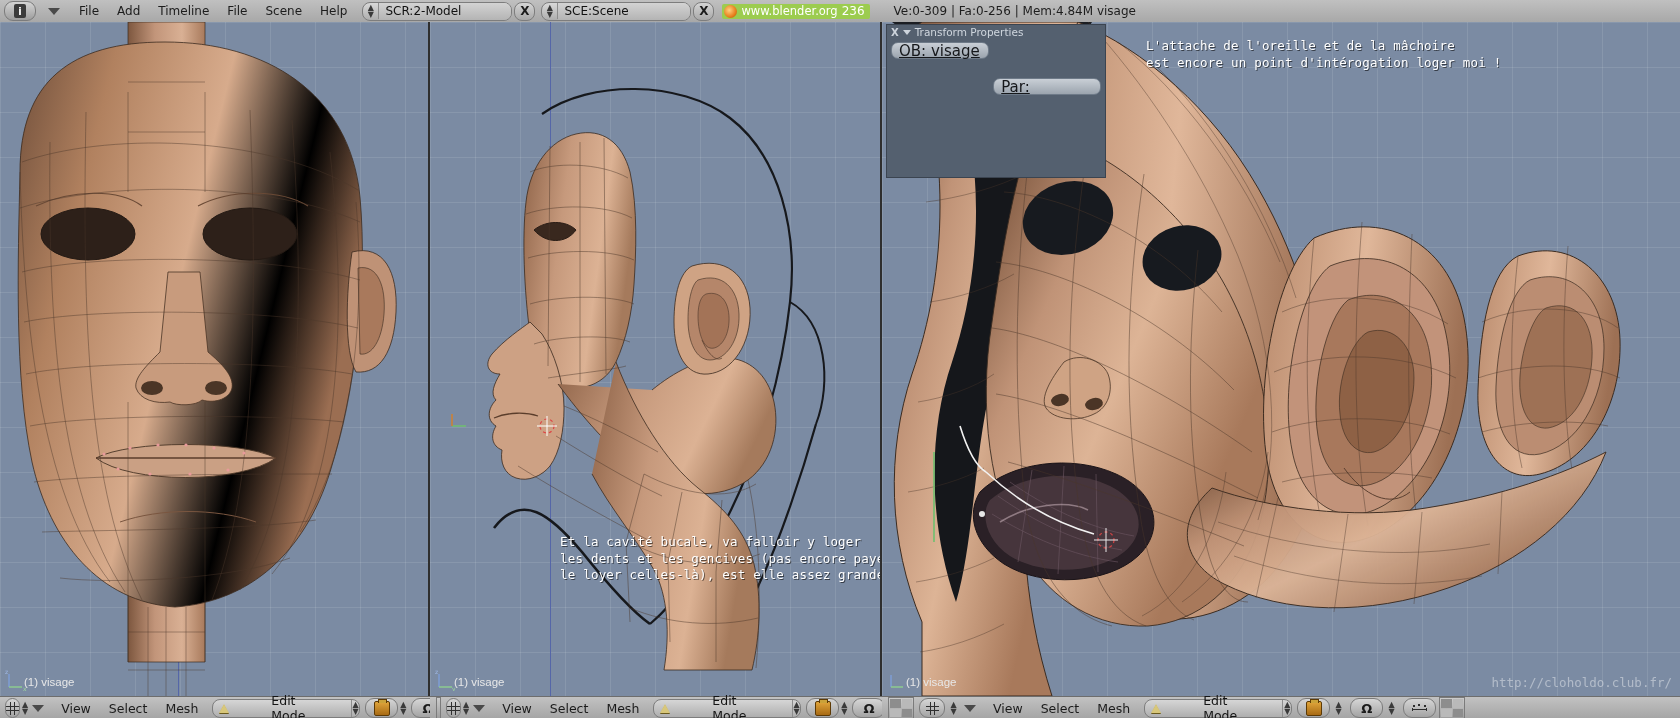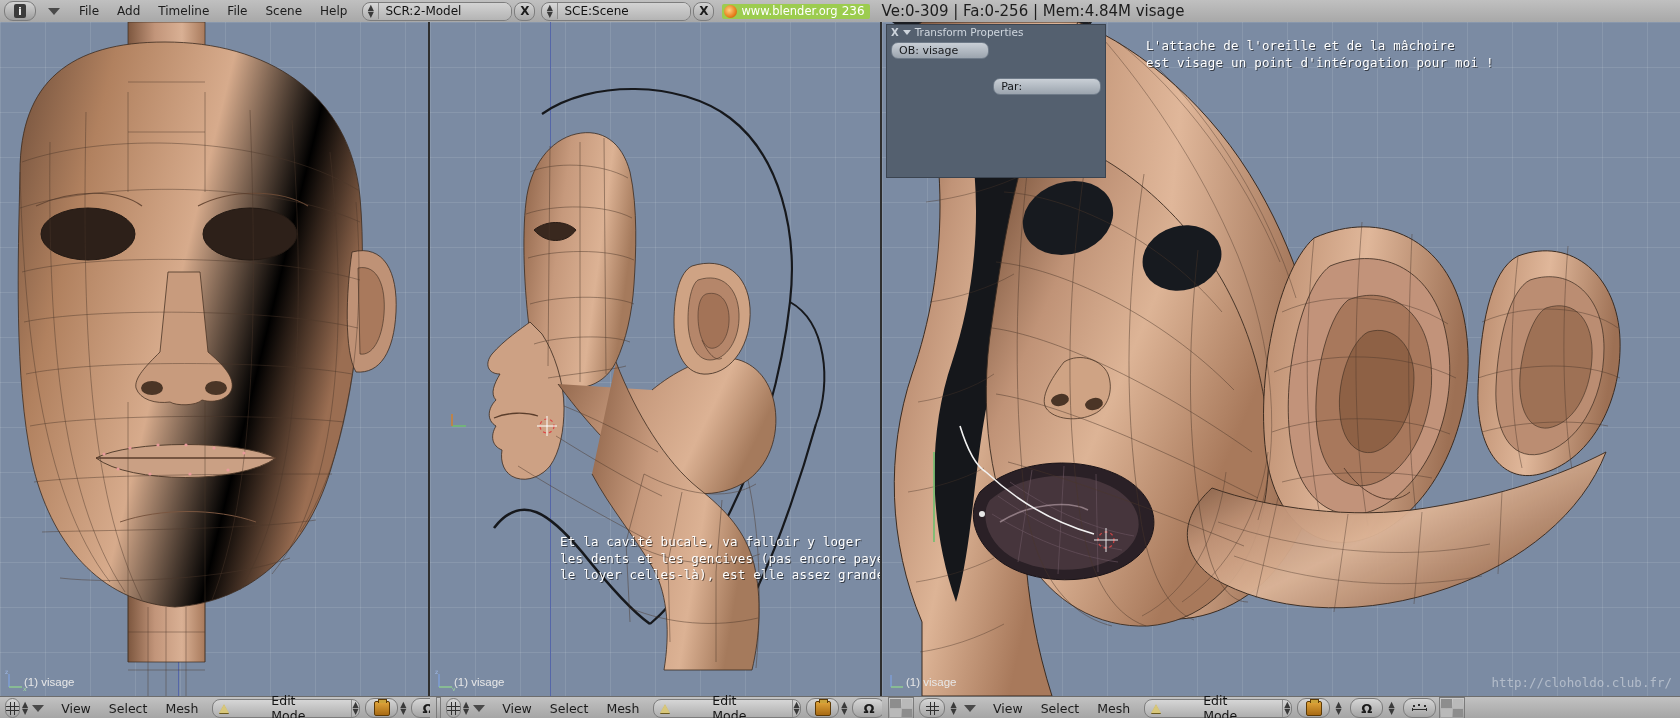--- a/index.html
+++ b/index.html
@@ -25,21 +25,21 @@
     background:linear-gradient(#d3d3d3,#b4b4b4);height:17px;line-height:17px;}
   .xbtn{width:19px;height:17px;margin-left:2px;border:1px solid #7d7d7d;border-radius:8px;
     background:linear-gradient(#d4d4d4,#a8a8a8);display:flex;align-items:center;justify-content:center;
     font-weight:bold;font-size:12px;color:#1b1b1b;}
   .blendlink{margin-left:8px;height:15px;display:flex;align-items:center;
     background:#9ccc4f;padding:0 5px 0 2px;border-radius:2px;}
   .blendlink .bicon{width:13px;height:13px;border-radius:50%;
     background:radial-gradient(circle at 40% 40%,#ffd27f 0%,#e87e1b 60%,#a54e06 100%);margin-right:4px;}
   .blendlink .btxt{font-size:11.5px;color:#fff;}
   .blendlink .bver{font-size:12px;color:#fff;margin-left:4px;}
-  .stats{margin-left:12px;font-size:15px;color:#1d1d1d;text-align:center;}
+  .stats{margin-left:24px;font-size:12px;color:#1d1d1d;text-align:center;}
 
   
   .viewports{position:absolute;left:0;top:22px;width:1680px;height:696px;}
   .vp{position:absolute;top:0;overflow:hidden;background:#7b8ba3;}
   #vp1{left:0;width:428px;height:674px;}
   #vp2{left:430px;width:450px;height:674px;}
   #vp3{left:882px;width:798px;height:674px;}
   .vpsep{position:absolute;top:0;width:2px;height:674px;background:#2e2e2e;}
 
   .grid{position:absolute;inset:0;
@@ -60,22 +60,22 @@
   
   .tpanel{position:absolute;left:4px;top:2px;width:218px;height:152px;
     background:#54606f;border:1px solid #3b4450;}
   .tp-head{height:14px;display:flex;align-items:center;gap:4px;padding:0 4px;
     background:#54606f;color:#cfd6de;font-size:10.5px;}
   .tp-x{font-size:10px;color:#cdd4dc;font-weight:bold;}
   .tp-tri{width:0;height:0;border-left:4px solid transparent;border-right:4px solid transparent;
     border-top:5px solid #cdd4dc;}
   .tp-body{padding:3px 4px;display:flex;gap:4px;}
   .tp-field{height:15px;border:1px solid #6e7a88;border-radius:7px;
-    background:linear-gradient(#c9cfd6,#9ba4ae);font-size:11px;color:#16181b;
-    display:flex;align-items:center;padding:0 7px;}
+    background:linear-gradient(#c9cfd6,#9ba4ae);font-size:15px;color:#16181b;
+    display:flex;align-items:center;padding:0 7px;text-decoration:underline;}
   .tp-f1{width:86px;} .tp-f2{width:96px;margin-top:36px;}
 
   
   .hdrow{position:absolute;left:0;bottom:0;width:1680px;height:22px;display:flex;}
   .hdr{height:22px;background:linear-gradient(#c2c2c2,#a4a4a4);
     border-top:1px solid #6d6d6d;display:flex;align-items:center;position:relative;}
   .hdr.h1{width:430px;} .hdr.h2{width:452px;} .hdr.h3{width:798px;}
   .gridbtn{width:24px;height:18px;margin-left:5px;border:1px solid #7b7b7b;border-radius:9px;
     background:linear-gradient(#d6d6d6,#a3a3a3);display:flex;align-items:center;justify-content:center;}
   .gridglyph{width:13px;height:13px;position:relative;}
@@ -516,21 +516,21 @@
           <span class="tp-tri"></span>
           <span>Transform Properties</span>
         </div>
         <div class="tp-body">
           <div class="tp-field tp-f1">OB: visage</div>
           <div class="tp-field tp-f2">Par:</div>
         </div>
       </div>
 
       <div class="note" style="left:264px;top:16px">L'attache de l'oreille et de la mâchoire
-est visage un point d'intérogation pour moi !</div>
+est encore un point d'intérogation loger moi !</div>
 
       <div class="watermark">http://cloholdo.club.fr/</div>
       <svg class="axisgiz" viewBox="0 0 22 22">
         <line x1="4" y1="18" x2="4" y2="6" stroke="#7f9fd8" stroke-width="1.4"></line>
         <line x1="4" y1="18" x2="16" y2="18" stroke="#8fd08f" stroke-width="1.4"></line>
       </svg>
       <div class="objlabel">(1) visage</div>
     </div>
   </div>
 

